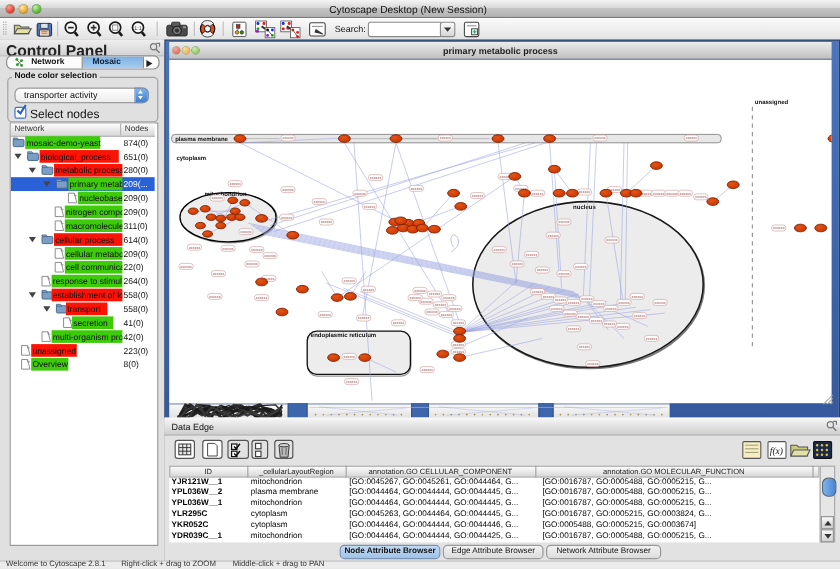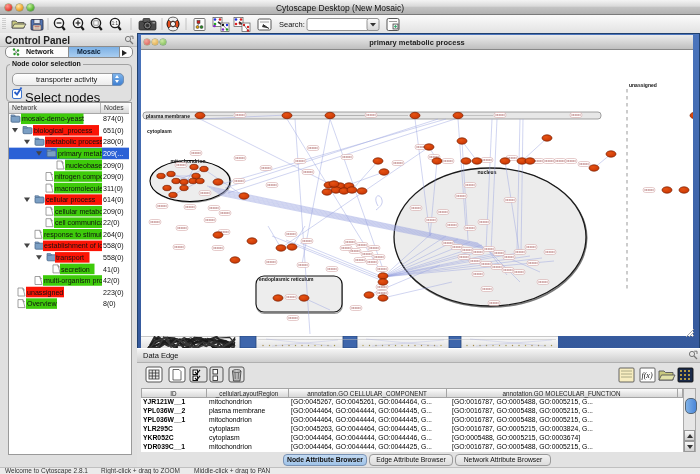--- a/index.html
+++ b/index.html
@@ -8,21 +8,21 @@
 </style></head><body>
 
 <div class="abs" style="left:0;top:0;width:700px;height:14px;
 background:linear-gradient(#f4f4f4,#d9d9d9 45%,#c4c4c4 50%,#b2b2b2);border-bottom:1px solid #7a7a7a;"></div>
 <div class="abs" style="left:5px;top:3.5px;width:7px;height:7px;border-radius:50%;
 background:radial-gradient(circle at 35% 30%,#ff9a90,#e8443a 60%,#a02520);box-shadow:0 0 0 0.5px #884;"></div>
 <div class="abs" style="left:16px;top:3.5px;width:7px;height:7px;border-radius:50%;
 background:radial-gradient(circle at 35% 30%,#ffe9a8,#f0a832 60%,#b06f10);box-shadow:0 0 0 0.5px #884;"></div>
 <div class="abs" style="left:27px;top:3.5px;width:7px;height:7px;border-radius:50%;
 background:radial-gradient(circle at 35% 30%,#c8f0a0,#5fba38 60%,#2f7a18);box-shadow:0 0 0 0.5px #484;"></div>
-<div class="abs tt" style="left:0;top:2.5px;width:680px;text-align:center;font-size:8.5px;color:#111;">Cytoscape Desktop (New Mosaic)</div>
+<div class="abs tt" style="left:0;top:2.5px;width:680px;text-align:center;font-size:8.5px;color:#111;">Cytoscape Desktop (New Session)</div>
 
 <div class="abs" style="left:0;top:15px;width:700px;height:18px;
 background:linear-gradient(#fbfbfb,#e2e2e2);border-bottom:1px solid #9a9a9a;"></div>
 
 <svg class="abs" style="left:0;top:15px" width="410" height="18" viewBox="0 0 410 18">
 <g>
 <line x1="3" y1="3" x2="3" y2="15" stroke="#aaa" stroke-width="1" stroke-dasharray="1,1"></line>
 <line x1="5" y1="3" x2="5" y2="15" stroke="#aaa" stroke-width="1" stroke-dasharray="1,1"></line>
 </g>
 
@@ -138,21 +138,21 @@
       <rect x="387" y="3.5" width="12" height="12" rx="1.5" fill="#fdfdfd" stroke="#444" stroke-width="0.9"></rect>
 <line x1="389" y1="6.5" x2="397" y2="6.5" stroke="#888" stroke-width="0.8"></line>
 <rect x="393" y="9" width="5" height="5" fill="#e8e8e8" stroke="#333" stroke-width="0.7"></rect>
 <line x1="394" y1="11.5" x2="397" y2="11.5" stroke="#2a6" stroke-width="0.8"></line>
 <line x1="395.5" y1="10" x2="395.5" y2="13" stroke="#2a6" stroke-width="0.8"></line>
     </g>
 </svg>
 
 <div class="abs" style="left:0;top:33px;width:137px;height:434px;background:#e0e0e0;border-right:1px solid #8d8d8d;"></div>
 <div class="abs" style="left:0;top:33px;width:137px;height:13px;background:linear-gradient(#efefef,#d3d3d3);border-bottom:1px solid #bdbdbd;"></div>
-<div class="abs tt" style="left:5px;top:35px;font-size:10px;font-weight:bold;color:#222;">Control Panel</div>
+<div class="abs tt" style="left:5px;top:35px;font-size:13px;font-weight:bold;color:#222;">Control Panel</div>
 <svg class="abs" style="left:124px;top:35px" width="10" height="10" viewBox="0 0 10 10">
 <circle cx="4" cy="4" r="2.6" fill="none" stroke="#777" stroke-width="1"></circle>
 <line x1="6" y1="6" x2="9" y2="9" stroke="#777" stroke-width="1.2"></line>
 <path d="M6.2 1.2 L9 1.2 L9 4" fill="none" stroke="#777" stroke-width="1"></path>
   </svg>
 
 <div class="abs" style="left:5px;top:46px;width:126px;height:10px;background:#fcfcfc;border:1px solid #8c8c8c;border-radius:5px;overflow:hidden;">
  <div class="abs" style="left:62px;top:0;width:50px;height:10px;background:linear-gradient(#7cb0e4,#a9cdf0);border-left:1px solid #8c8c8c;border-right:1px solid #8c8c8c;"></div>
  <div class="abs tt" style="left:20px;top:1px;font-size:7px;font-weight:bold;color:#111;">Network</div>
  <div class="abs tt" style="left:71px;top:1px;font-size:7px;font-weight:bold;color:#0b2038;">Mosaic</div>
@@ -166,26 +166,26 @@
 <line x1="2" y1="1.5" x2="6" y2="6.5" stroke="#555" stroke-width="0.6"></line>
 <line x1="6" y1="2.5" x2="2.5" y2="6" stroke="#555" stroke-width="0.6"></line>
   </svg>
 
 <div class="abs" style="left:6px;top:64px;width:124px;height:36px;border:1px solid #a2a2a2;border-radius:4px;"></div>
 <div class="abs tt" style="left:10px;top:60px;font-size:7px;font-weight:bold;color:#111;background:#e0e0e0;padding:0 2px;">Node color selection</div>
 <div class="abs" style="left:12px;top:73px;width:110px;height:11px;background:linear-gradient(#ffffff,#ececec);border:1px solid #9d9d9d;border-radius:5px;"></div>
 <div class="abs" style="left:112px;top:73px;width:10px;height:11px;background:linear-gradient(#7db4ec,#3f7fd0);border:1px solid #7090b8;border-radius:0 5px 5px 0;"></div>
 <div class="abs" style="left:114.5px;top:75px;width:0;height:0;border-bottom:3px solid #fff;border-left:2.5px solid transparent;border-right:2.5px solid transparent;"></div>
 <div class="abs" style="left:114.5px;top:79.5px;width:0;height:0;border-top:3px solid #fff;border-left:2.5px solid transparent;border-right:2.5px solid transparent;"></div>
-<div class="abs tt" style="left:36px;top:74.5px;font-size:7.5px;color:#111;text-align:right;">transporter activity</div>
+<div class="abs tt" style="left:20px;top:74.5px;font-size:7.5px;color:#111;text-align:right;">transporter activity</div>
 <div class="abs" style="left:12px;top:89px;width:8px;height:8px;background:#fff;border:1.4px solid #3b72cc;border-radius:2px;"></div>
 <svg class="abs" style="left:12px;top:86px" width="12" height="12" viewBox="0 0 12 12">
 <path d="M2.5 6 L5 8.5 L9.5 1.5" fill="none" stroke="#2a5fc8" stroke-width="1.8"></path>
   </svg>
-<div class="abs tt" style="left:25px;top:89.5px;font-size:13px;color:#111;">Select nodes</div>
+<div class="abs tt" style="left:25px;top:89.5px;font-size:10px;color:#111;">Select nodes</div>
 
 <div class="abs" style="left:8px;top:102px;width:122px;height:351px;background:#fff;border:1px solid #9a9a9a;"></div>
 <div class="abs" style="left:9px;top:103px;width:120px;height:9.5px;background:linear-gradient(#fdfdfd,#d7d7d7);border-bottom:1px solid #a8a8a8;"></div>
 <div class="abs" style="left:100px;top:103px;width:1px;height:9.5px;background:#b5b5b5;"></div>
 <div class="abs tt" style="left:12px;top:104px;font-size:6.8px;color:#333;">Network</div>
 <div class="abs tt" style="left:104px;top:104px;font-size:6.8px;color:#333;">Nodes</div>
 
 <svg class="abs" style="left:9px;top:113px" width="120" height="200" viewBox="0 0 120 200">
     <g>
       <rect x="2.0" y="3.2" width="9" height="6" rx="1" fill="#7b9fc4" stroke="#49688c" stroke-width="0.8"></rect>

